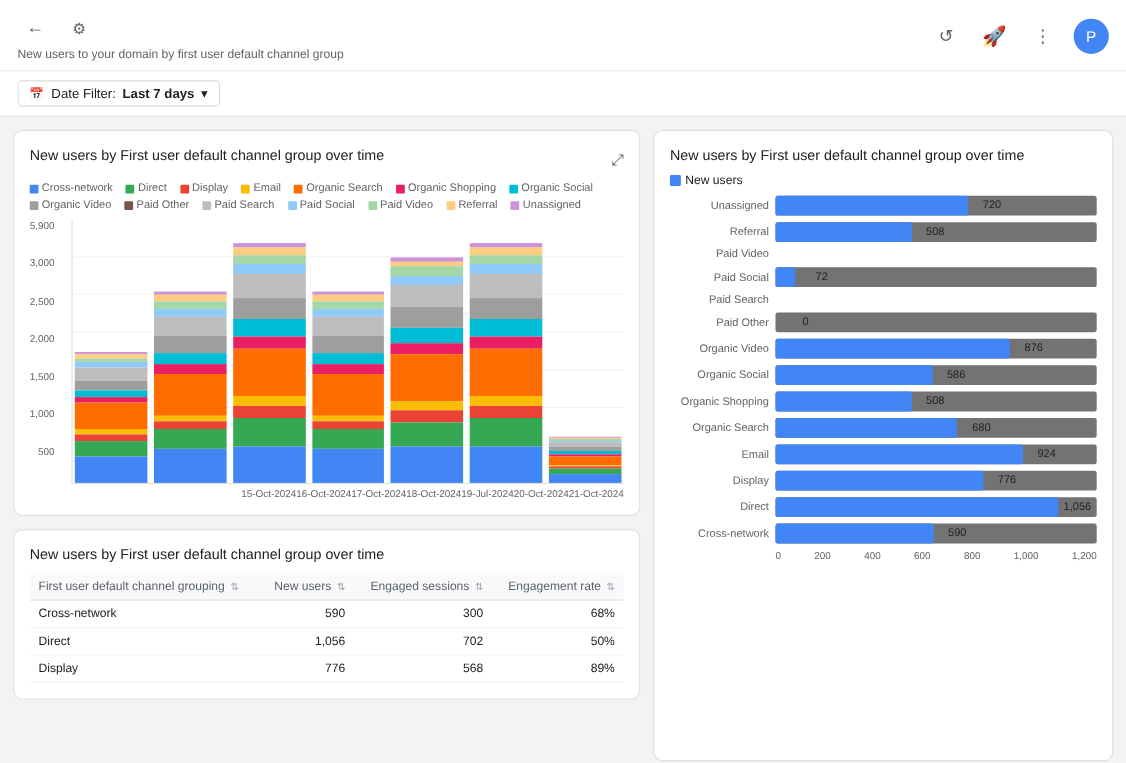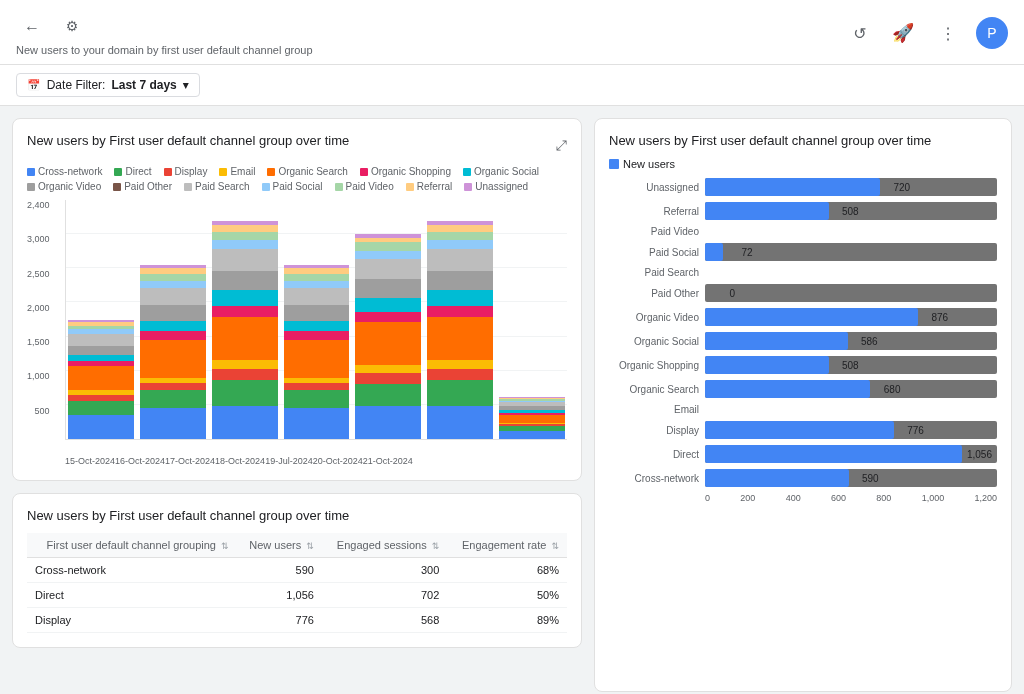--- a/index.html
+++ b/index.html
@@ -120,21 +120,21 @@
       font-weight: 500;
       white-space: nowrap;
     }
     .legend-new-users { display: flex; align-items: center; gap: 4px; font-size: 11px; margin-bottom: 8px; }
     .legend-square { width: 10px; height: 10px; border-radius: 1px; background: #4285f4; }
     .table-container { overflow: auto; max-height: 200px; }
     table { width: 100%; border-collapse: collapse; font-size: 11px; }
     thead th {
       background: #f8f9fa;
       padding: 6px 8px;
-      text-align: right;
+      text-align: left;
       font-weight: 500;
       color: #5f6368;
       border-bottom: 1px solid #e0e0e0;
       white-space: nowrap;
     }
     thead th.right { text-align: right; }
     tbody td {
       padding: 6px 8px;
       border-bottom: 1px solid #f1f3f4;
       color: #202124;
@@ -235,21 +235,21 @@
             <div class="legend-dot" style="background:#ffcc80;"></div>
             <span>Referral</span>
           </div>
           <div class="legend-item">
             <div class="legend-dot" style="background:#ce93d8;"></div>
             <span>Unassigned</span>
           </div>
         </div>
       <div style="position:relative; margin-left:38px;">
         <div style="position:absolute;left:-38px;top:0;height:240px;display:flex;flex-direction:column;justify-content:space-between;align-items:flex-end;padding-right:4px;font-size:9px;color:#5f6368;" id="y-axis-labels">
-            <span>2,400</span>
+            <span>5,900</span>
             <span>3,000</span>
             <span>2,500</span>
             <span>2,000</span>
             <span>1,500</span>
             <span>1,000</span>
             <span>500</span>
             <span></span>
           </div>
         <div style="height:240px;display:flex;align-items:flex-end;gap:6px;border-left:1px solid #e0e0e0;border-bottom:1px solid #e0e0e0;padding:0 2px;position:relative;" id="bar-chart-area">
           <div class="grid-lines" id="grid-lines-top">
@@ -360,21 +360,21 @@
               <div style="width: 100%; height: 6%; background: rgb(0, 188, 212);"></div>
               <div style="width: 100%; height: 9%; background: rgb(158, 158, 158);"></div>
               <div style="width: 100%; height: 10%; background: rgb(189, 189, 189);"></div>
               <div style="width: 100%; height: 4%; background: rgb(144, 202, 249);"></div>
               <div style="width: 100%; height: 4%; background: rgb(165, 214, 167);"></div>
               <div style="width: 100%; height: 3%; background: rgb(255, 204, 128);"></div>
               <div style="width: 100%; height: 2%; background: rgb(206, 147, 216);"></div>
             </div>
           </div>
       </div>
-      <div style="display:flex;justify-content:flex-start;margin-left:38px;font-size:9px;color:#5f6368;margin-top:16px;" id="x-labels-top">
+      <div style="display:flex;justify-content:flex-end;margin-left:38px;font-size:9px;color:#5f6368;margin-top:4px;" id="x-labels-top">
           <span>15-Oct-2024</span>
           <span>16-Oct-2024</span>
           <span>17-Oct-2024</span>
           <span>18-Oct-2024</span>
           <span>19-Jul-2024</span>
           <span>20-Oct-2024</span>
           <span>21-Oct-2024</span>
         </div>
     </div>
 
@@ -499,20 +499,25 @@
         <div class="h-bar-row">
           <div class="h-bar-label">Organic Search</div>
           <div class="h-bar-track">
             <div class="h-bar-fill" style="width: 56.6667%;">
               <span class="h-bar-value">680</span>
             </div>
           </div>
         </div>
         <div class="h-bar-row">
           <div class="h-bar-label">Email</div>
+          <div class="h-bar-track">
+            <div class="h-bar-fill" style="width: 77%;">
+              <span class="h-bar-value">924</span>
+            </div>
+          </div>
         </div>
         <div class="h-bar-row">
           <div class="h-bar-label">Display</div>
           <div class="h-bar-track">
             <div class="h-bar-fill" style="width: 64.6667%;">
               <span class="h-bar-value">776</span>
             </div>
           </div>
         </div>
         <div class="h-bar-row">

